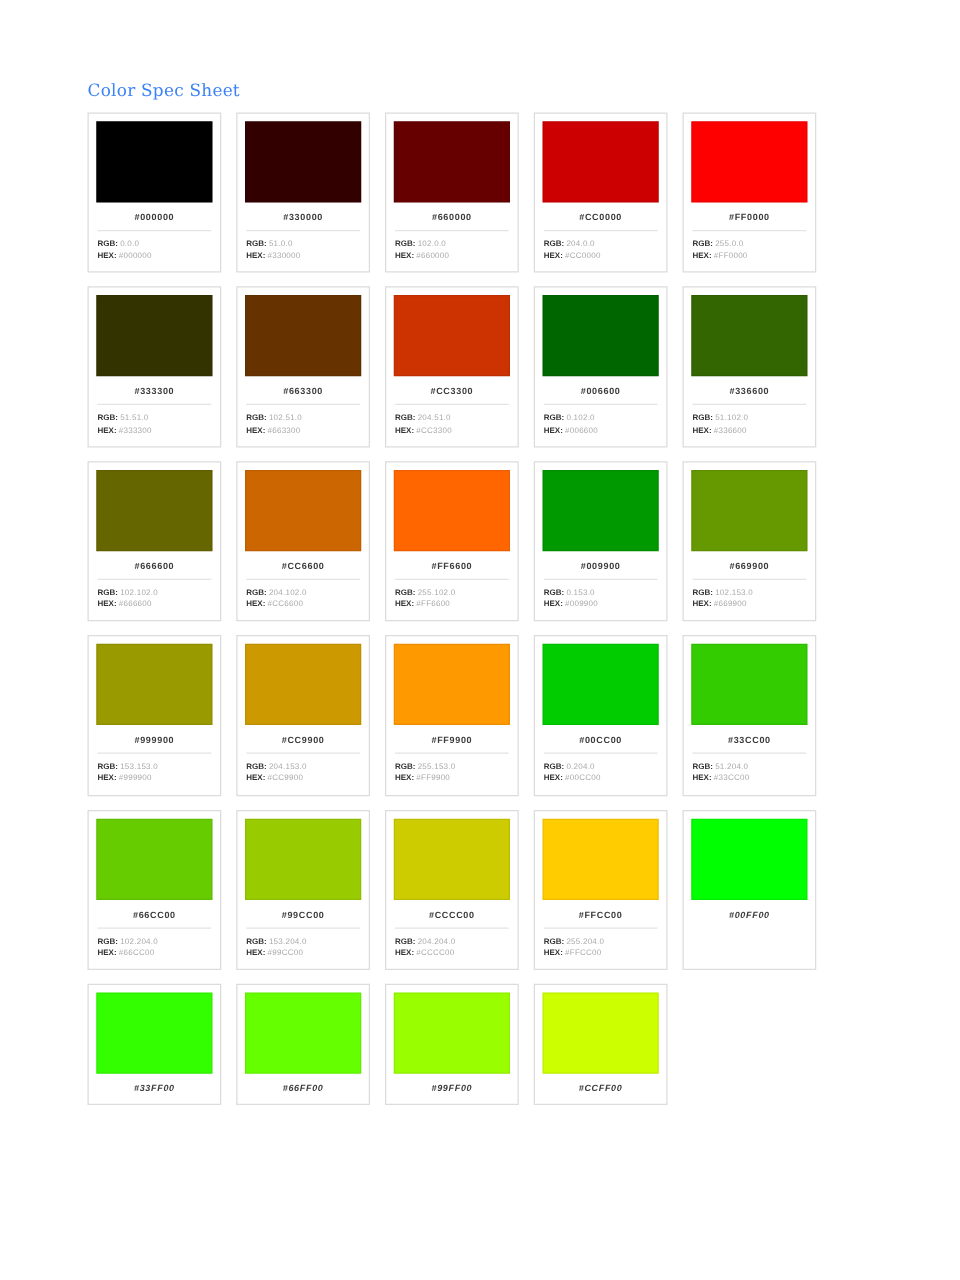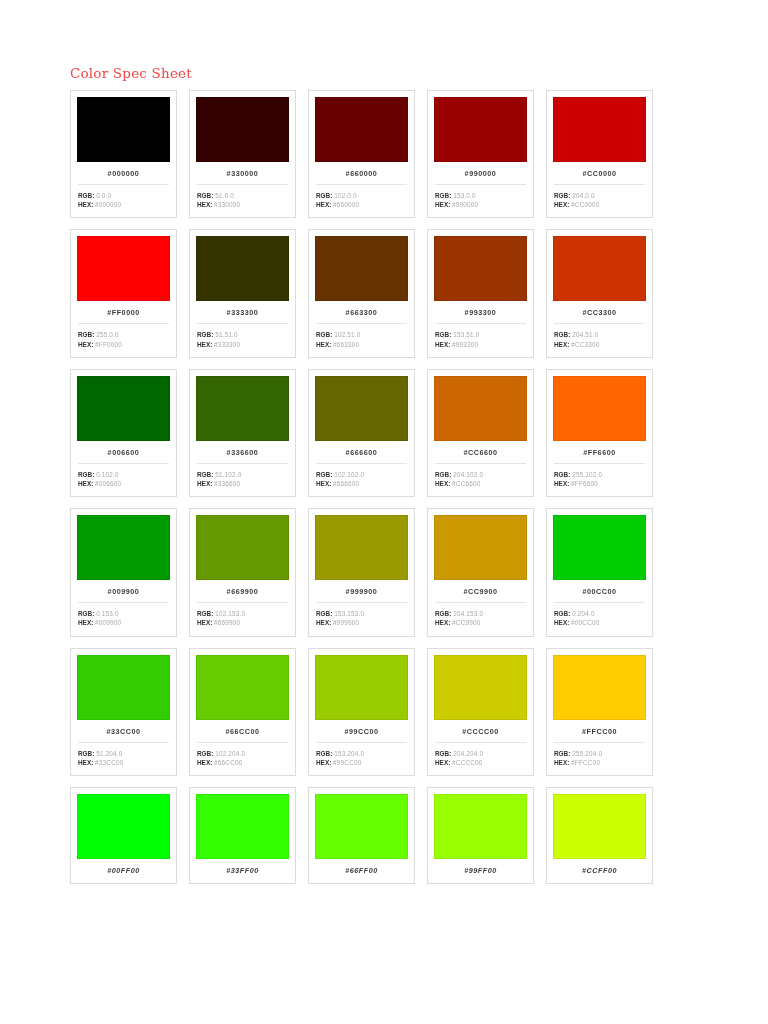--- a/index.html
+++ b/index.html
@@ -24,21 +24,21 @@
     overflow: hidden;
   }
 
   #page-title {
     position: absolute;
     left: 70px;
     top: 56px;
     font-family: "DejaVu Serif", "Liberation Serif", serif;
     font-size: 13.5px;
     font-weight: 400;
-    color: #ef4444;
+    color: #3b82f6;
     letter-spacing: 0.2px;
     white-space: nowrap;
   }
 
   #grid {
     position: absolute;
     left: 70px;
     top: 90px;
     width: 600px;
     display: flex;
@@ -129,28 +129,20 @@
       </div>
       <div class="swatch-card">
         <div class="swatch-chip" style="background-color: rgb(102, 0, 0);"></div>
         <div class="swatch-hex-caption">#660000</div>
         <div class="swatch-meta">
           <div class="meta-row"><span class="meta-key">RGB:</span> <span class="meta-val">102.0.0</span></div>
           <div class="meta-row"><span class="meta-key">HEX:</span> <span class="meta-val">#660000</span></div>
         </div>
       </div>
       <div class="swatch-card">
-        <div class="swatch-chip" style="background-color: rgb(153, 0, 0);"></div>
-        <div class="swatch-hex-caption">#990000</div>
-        <div class="swatch-meta">
-          <div class="meta-row"><span class="meta-key">RGB:</span> <span class="meta-val">153.0.0</span></div>
-          <div class="meta-row"><span class="meta-key">HEX:</span> <span class="meta-val">#990000</span></div>
-        </div>
-      </div>
-      <div class="swatch-card">
         <div class="swatch-chip" style="background-color: rgb(204, 0, 0);"></div>
         <div class="swatch-hex-caption">#CC0000</div>
         <div class="swatch-meta">
           <div class="meta-row"><span class="meta-key">RGB:</span> <span class="meta-val">204.0.0</span></div>
           <div class="meta-row"><span class="meta-key">HEX:</span> <span class="meta-val">#CC0000</span></div>
         </div>
       </div>
       <div class="swatch-card">
         <div class="swatch-chip" style="background-color: rgb(255, 0, 0);"></div>
         <div class="swatch-hex-caption">#FF0000</div>
@@ -169,28 +161,20 @@
       </div>
       <div class="swatch-card">
         <div class="swatch-chip" style="background-color: rgb(102, 51, 0);"></div>
         <div class="swatch-hex-caption">#663300</div>
         <div class="swatch-meta">
           <div class="meta-row"><span class="meta-key">RGB:</span> <span class="meta-val">102.51.0</span></div>
           <div class="meta-row"><span class="meta-key">HEX:</span> <span class="meta-val">#663300</span></div>
         </div>
       </div>
       <div class="swatch-card">
-        <div class="swatch-chip" style="background-color: rgb(153, 51, 0);"></div>
-        <div class="swatch-hex-caption">#993300</div>
-        <div class="swatch-meta">
-          <div class="meta-row"><span class="meta-key">RGB:</span> <span class="meta-val">153.51.0</span></div>
-          <div class="meta-row"><span class="meta-key">HEX:</span> <span class="meta-val">#993300</span></div>
-        </div>
-      </div>
-      <div class="swatch-card">
         <div class="swatch-chip" style="background-color: rgb(204, 51, 0);"></div>
         <div class="swatch-hex-caption">#CC3300</div>
         <div class="swatch-meta">
           <div class="meta-row"><span class="meta-key">RGB:</span> <span class="meta-val">204.51.0</span></div>
           <div class="meta-row"><span class="meta-key">HEX:</span> <span class="meta-val">#CC3300</span></div>
         </div>
       </div>
       <div class="swatch-card">
         <div class="swatch-chip" style="background-color: rgb(0, 102, 0);"></div>
         <div class="swatch-hex-caption">#006600</div>
@@ -257,20 +241,28 @@
       </div>
       <div class="swatch-card">
         <div class="swatch-chip" style="background-color: rgb(204, 153, 0);"></div>
         <div class="swatch-hex-caption">#CC9900</div>
         <div class="swatch-meta">
           <div class="meta-row"><span class="meta-key">RGB:</span> <span class="meta-val">204.153.0</span></div>
           <div class="meta-row"><span class="meta-key">HEX:</span> <span class="meta-val">#CC9900</span></div>
         </div>
       </div>
       <div class="swatch-card">
+        <div class="swatch-chip" style="background-color: rgb(255, 153, 0);"></div>
+        <div class="swatch-hex-caption">#FF9900</div>
+        <div class="swatch-meta">
+          <div class="meta-row"><span class="meta-key">RGB:</span> <span class="meta-val">255.153.0</span></div>
+          <div class="meta-row"><span class="meta-key">HEX:</span> <span class="meta-val">#FF9900</span></div>
+        </div>
+      </div>
+      <div class="swatch-card">
         <div class="swatch-chip" style="background-color: rgb(0, 204, 0);"></div>
         <div class="swatch-hex-caption">#00CC00</div>
         <div class="swatch-meta">
           <div class="meta-row"><span class="meta-key">RGB:</span> <span class="meta-val">0.204.0</span></div>
           <div class="meta-row"><span class="meta-key">HEX:</span> <span class="meta-val">#00CC00</span></div>
         </div>
       </div>
       <div class="swatch-card">
         <div class="swatch-chip" style="background-color: rgb(51, 204, 0);"></div>
         <div class="swatch-hex-caption">#33CC00</div>

